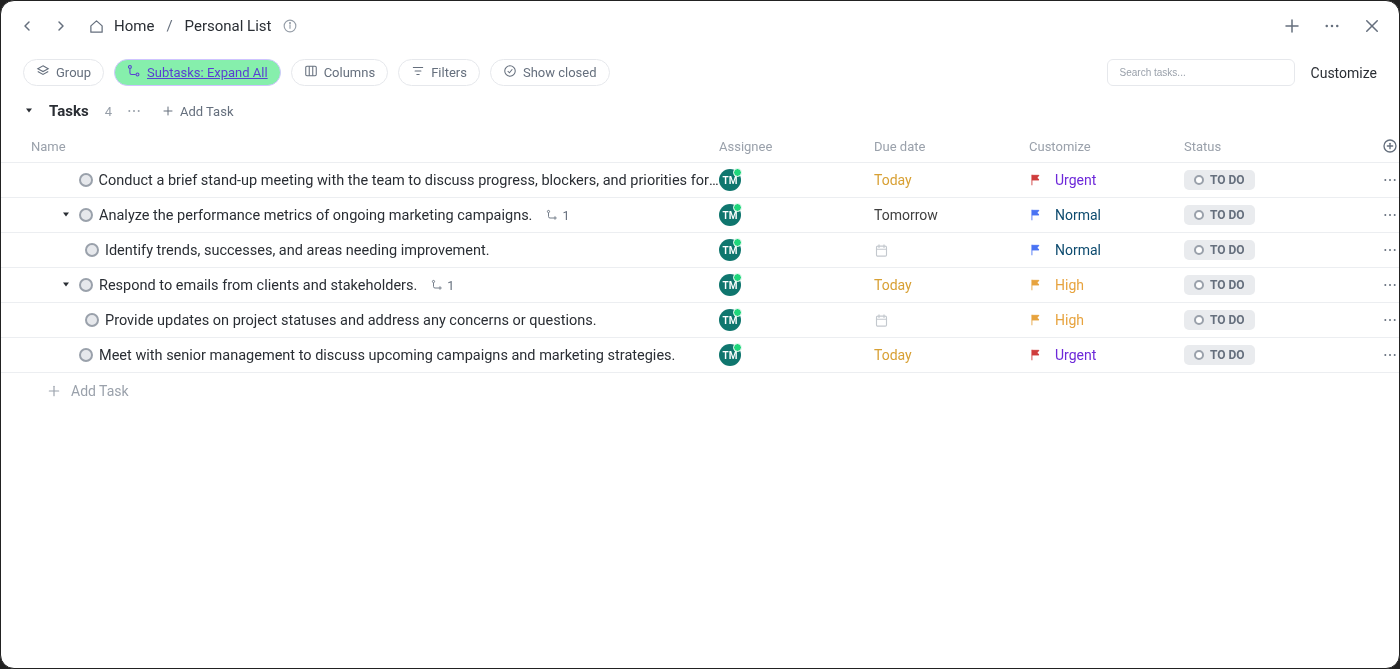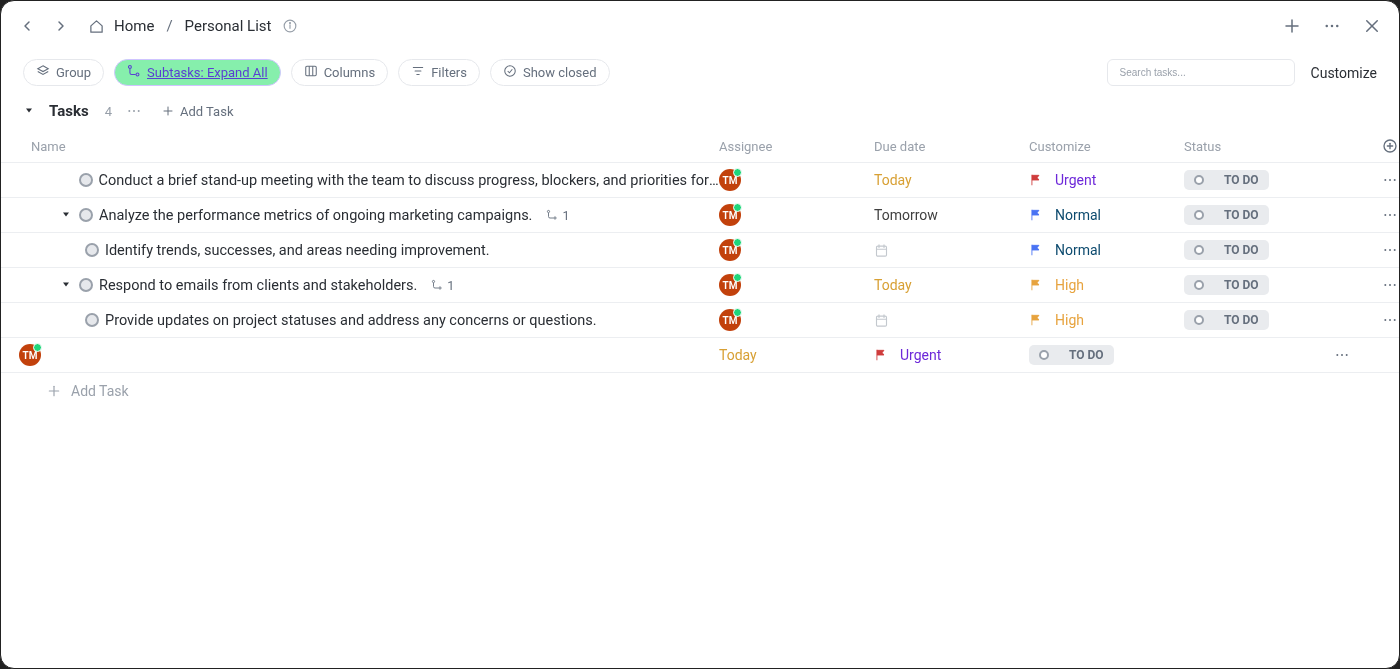--- a/index.html
+++ b/index.html
@@ -85,39 +85,39 @@
   .exp-caret { width: 14px; text-align: center; color: #2a2e34; cursor:pointer; }
   .exp-placeholder { width: 14px; }
   .status-circle {
     width: 14px; height: 14px; border-radius: 50%;
     border: 2px solid #9aa1ab; background: #e6e8ec; flex-shrink: 0;
   }
   .task-name { font-size: 14.5px; color: #2a2e34; white-space: nowrap; overflow: hidden; text-overflow: ellipsis; }
   .sub-badge { display: inline-flex; align-items:center; gap:4px; color:#656f7d; font-size: 12.5px; margin-left: 8px; }
   .avatar {
     width: 22px; height: 22px; border-radius: 50%;
-    background: #c2410c; color:#fff; font-size:10px; font-weight:600;
+    background: #0f766e; color:#fff; font-size:10px; font-weight:600;
     display:flex;align-items:center;justify-content:center;
     position:relative;
   }
   .avatar::after{
     content:""; position:absolute; right:-1px; top:-1px;
     width:7px;height:7px;border-radius:50%;
     background:#1fd67b;border:1.5px solid #fff;
   }
   .due-today { color: #d8a034; }
   .due-normal { color: #404040; }
   .due-empty { color: #c3c8ce; }
   .flag { width:14px;height:14px;display:inline-block;margin-right:6px; }
   .flag svg { display:block; }
   .prio-urgent { color: #6d28d9; }
   .prio-normal { color: #0c4a6e; }
   .prio-high { color: #e7a33e; }
   .status-chip {
-    display:inline-flex;align-items:center;gap:20px;
+    display:inline-flex;align-items:center;gap:6px;
     background:#e9ebee;color:#656f7d;
     font-size:12px;font-weight:700;
     padding:3px 10px;border-radius:5px;
   }
   .status-chip .dot { width:10px;height:10px;border-radius:50%;border:2px solid #9aa1ab;background:#fff; }
   .row-more { color:#656f7d;cursor:pointer;justify-self:end;margin-right:4px; }
   .add-row { padding: 10px 18px 10px 46px; display:flex;align-items:center;gap:10px;color:#9aa1ab;cursor:pointer; }
 </style>
 </head>
 <body>
@@ -470,20 +470,26 @@
           </div>
           <div class="row-more icon-btn">
             <svg width="16" height="16" viewBox="0 0 24 24" fill="currentColor">
               <circle cx="5" cy="12" r="1.5"></circle>
               <circle cx="12" cy="12" r="1.5"></circle>
               <circle cx="19" cy="12" r="1.5"></circle>
             </svg>
           </div>
         </div>
         <div class="row">
+          <div class="cell name-cell indent-1">
+    <span class="exp-placeholder"></span>
+    <span class="status-circle"></span>
+    <span class="task-name">Meet with senior management to discuss upcoming campaigns and marketing strategies.</span>
+
+  </div>
           <div class="cell">
             <span class="avatar">TM</span>
           </div>
           <div class="cell due-today">
             <span>Today</span>
           </div>
           <div class="cell prio-urgent">
             <span class="flag">
               <svg width="14" height="14" viewBox="0 0 24 24" fill="#cf3c3c" stroke="#cf3c3c" stroke-width="1.5">
                 <path d="M5 3 V21 M5 4 H17 L14 8 L17 12 H5"></path>

